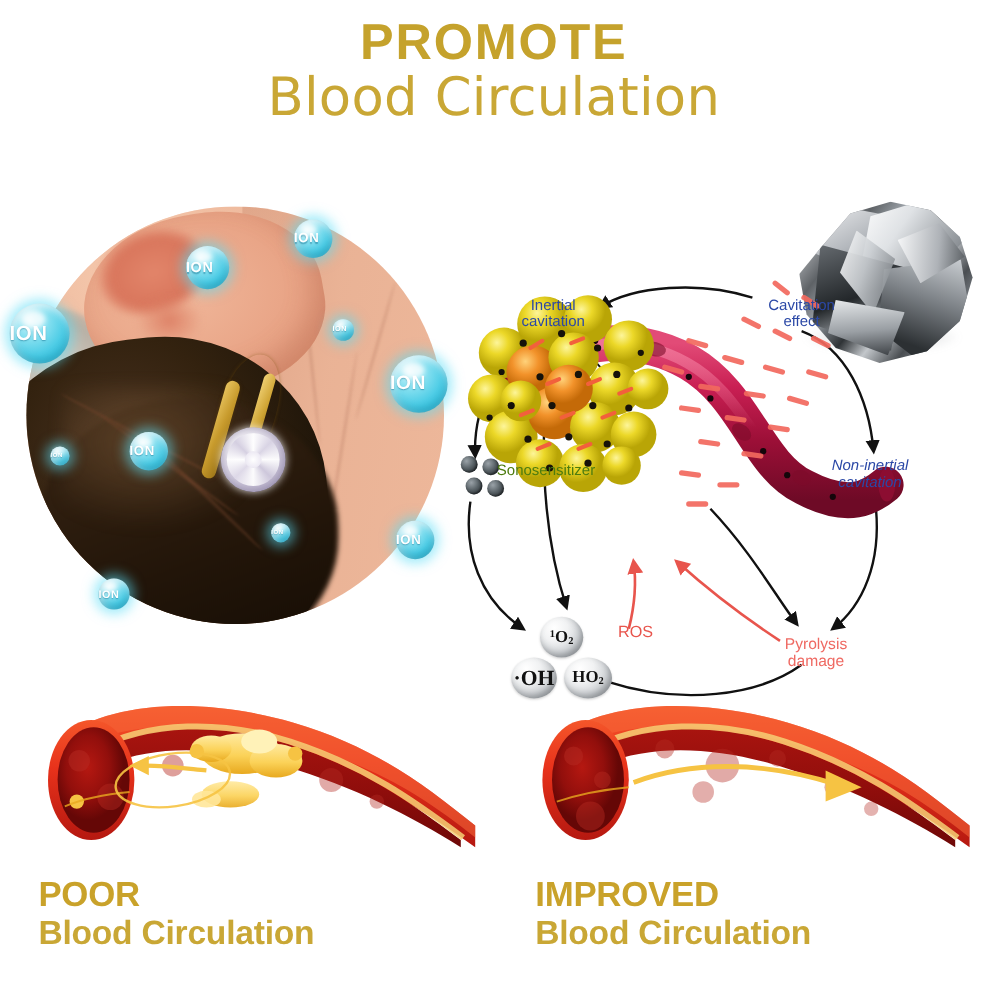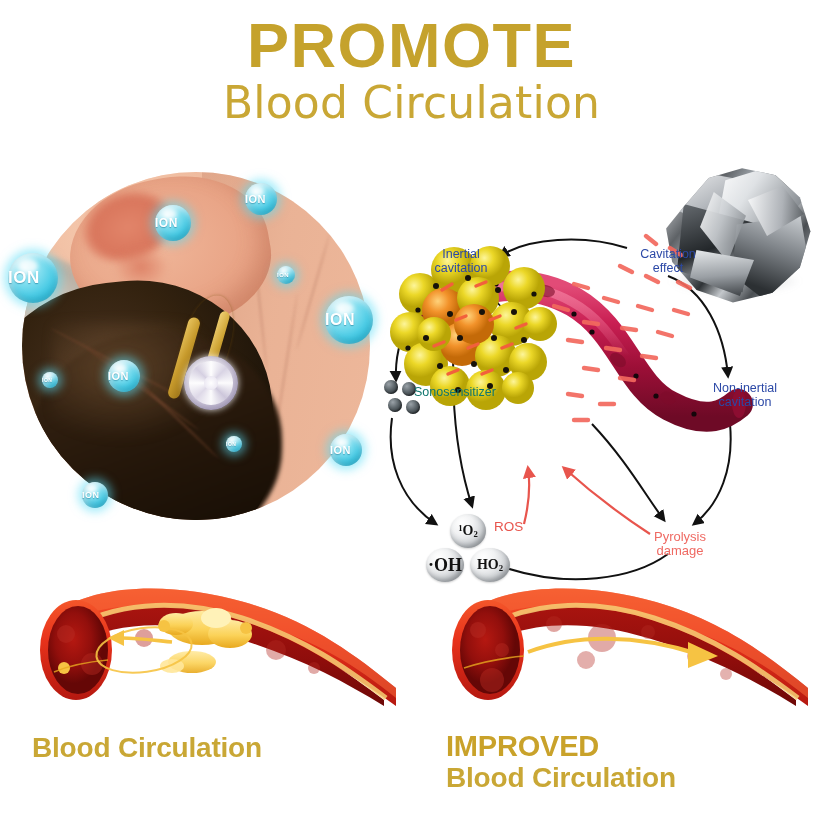--- a/index.html
+++ b/index.html
@@ -2,21 +2,21 @@
 <html><head>
 <meta charset="utf-8">
 <style>
   html,body{margin:0;padding:0;background:#fff;}
   body{width:823px;height:823px;position:relative;overflow:hidden;
        font-family:"Liberation Sans","DejaVu Sans",sans-serif;background:#ffffff;}
   .stage{position:absolute;inset:0;width:823px;height:823px;background:#fff;}
 
   
   .title-block{position:absolute;left:0;top:14px;width:823px;text-align:center;}
-  .title-main{font-size:63px;font-weight:700;letter-spacing:1.5px;line-height:1.0;
+  .title-main{font-size:42px;font-weight:700;letter-spacing:1.5px;line-height:1.0;
               color:#c5a22c;font-family:"Liberation Sans",sans-serif;}
   .title-sub{font-size:44px;font-weight:400;line-height:1.18;color:#c9a735;
              letter-spacing:0.2px;font-family:"DejaVu Sans",sans-serif;}
 
   
   .photo-circle{position:absolute;left:22px;top:172px;width:348px;height:348px;
                 border-radius:50%;overflow:hidden;}
   .ph-skin{position:absolute;inset:0;
      background:
        radial-gradient(circle at 62% 18%, #f3c3a6 0%, #eeb497 30%, #e6a98c 55%, #d89madecafe 100%),
@@ -89,22 +89,22 @@
   .facet{position:absolute;}
   .rock-sh{position:absolute;left:10px;top:104px;width:130px;height:26px;border-radius:50%;
     background:radial-gradient(ellipse,rgba(110,115,120,.40) 0%,rgba(110,115,120,0) 72%);filter:blur(3px);}
 
   
   .diagram{position:absolute;left:378px;top:228px;width:424px;height:360px;}
   .diagram svg{position:absolute;left:0;top:0;}
   .dlabel{position:absolute;font-family:"Liberation Sans",sans-serif;text-align:center;line-height:1.08;}
   .lbl-blue{color:#2b48a6;font-size:12.5px;}
   .lbl-red{color:#ef6a63;font-size:13px;}
-  .lbl-black{color:#0f766e;font-size:12.5px;}
-  .lbl-ros{color:#e8554d;font-size:13.5px;font-weight:400;}
+  .lbl-black{color:#4d7c0f;font-size:12.5px;}
+  .lbl-ros{color:#e8554d;font-size:13.5px;font-weight:400;margin-left:21px;}
 
   .vessel{position:absolute;left:0;top:0;}
   .tumor{position:absolute;left:112px;top:78px;width:190px;height:190px;}
   .sono{position:absolute;left:6px;top:152px;width:38px;height:36px;}
   .sono i{position:absolute;width:14px;height:14px;border-radius:50%;
     background:radial-gradient(circle at 34% 30%,#9aa2a8 0%,#5a6368 45%,#23292d 100%);
     box-shadow:inset -1px -1px 2px rgba(0,0,0,.5);}
   .rosball{position:absolute;border-radius:50%;
     background:radial-gradient(circle at 33% 27%,#ffffff 0%,#f1f2f3 32%,#d2d5d8 62%,#a8acb0 88%,#8e9296 100%);
     box-shadow:inset -2px -3px 5px rgba(90,95,100,.45), 0 1px 2px rgba(0,0,0,.18);
@@ -385,21 +385,21 @@
     <div class="dlabel lbl-blue" style="left:35px;top:20px;width:96px;">
       <div>Inertial</div>
       <div>cavitation</div>
     </div>
 
     <div class="dlabel lbl-blue" style="left:238px;top:20px;width:104px;">
       <div>Cavitation</div>
       <div>effect</div>
     </div>
 
-    <div class="dlabel lbl-blue" style="left:312px;top:154px;width:110px;">
+    <div class="dlabel lbl-blue" style="left:292px;top:154px;width:110px;font-style:italic;">
       <div>Non-inertial</div>
       <div>cavitation</div>
     </div>
 
     <div class="dlabel lbl-black" style="left:36px;top:158px;width:110px;text-align:left;">Sonosensitizer</div>
 
 
     <div class="dlabel lbl-ros" style="left:116px;top:292px;width:44px;text-align:left;">ROS</div>
 
     <div class="dlabel lbl-red" style="left:258px;top:302px;width:88px;">
@@ -464,20 +464,21 @@
       <path d="M30,96 C44,90 62,86 84,84" fill="none" stroke="#e8a91f" stroke-width="1.6" opacity=".8"></path>
 
       <path d="M148,66 C128,64 112,62 98,62" fill="none" stroke="#f6c343" stroke-width="3.6"></path>
       <path d="M100,54 L84,62 L100,70 Z" fill="#f6c343"></path>
 
       <ellipse cx="120" cy="74" rx="48" ry="22" fill="none" stroke="#f6c343" stroke-width="2" opacity=".9" transform="rotate(-8 120 74)"></ellipse>
     </svg>
   </div>
 
   <div class="caption" style="left:32px;top:732px;">
+    <div class="cap-top">POOR</div>
     <div class="cap-bot">Blood Circulation</div>
   </div>
 
   <div class="vwrap" style="left:436px;top:576px;width:382px;height:140px;">
     <svg width="382" height="140" viewBox="0 0 382 140">
       <defs>
         <linearGradient id="iout" x1="0" y1="0" x2="0" y2="1">
           <stop offset="0%" stop-color="#f4562a"></stop>
           <stop offset="40%" stop-color="#e8321b"></stop>
           <stop offset="100%" stop-color="#b51810"></stop>

